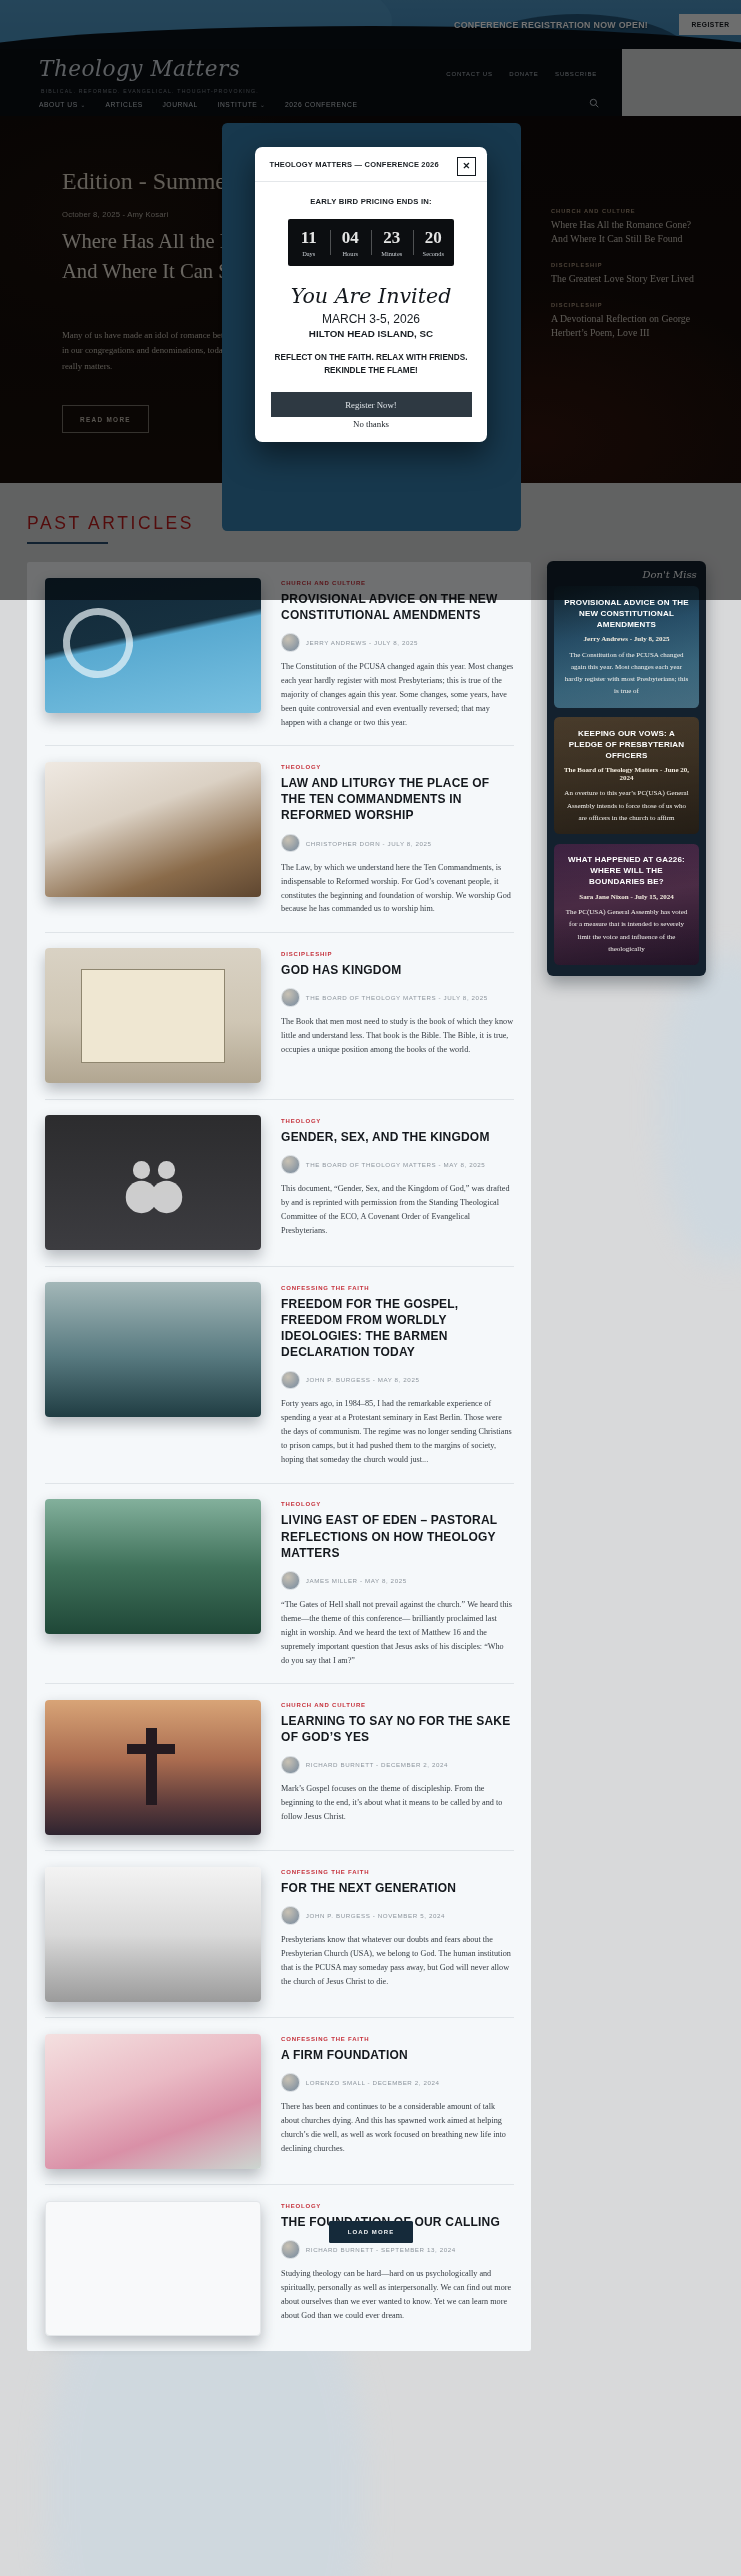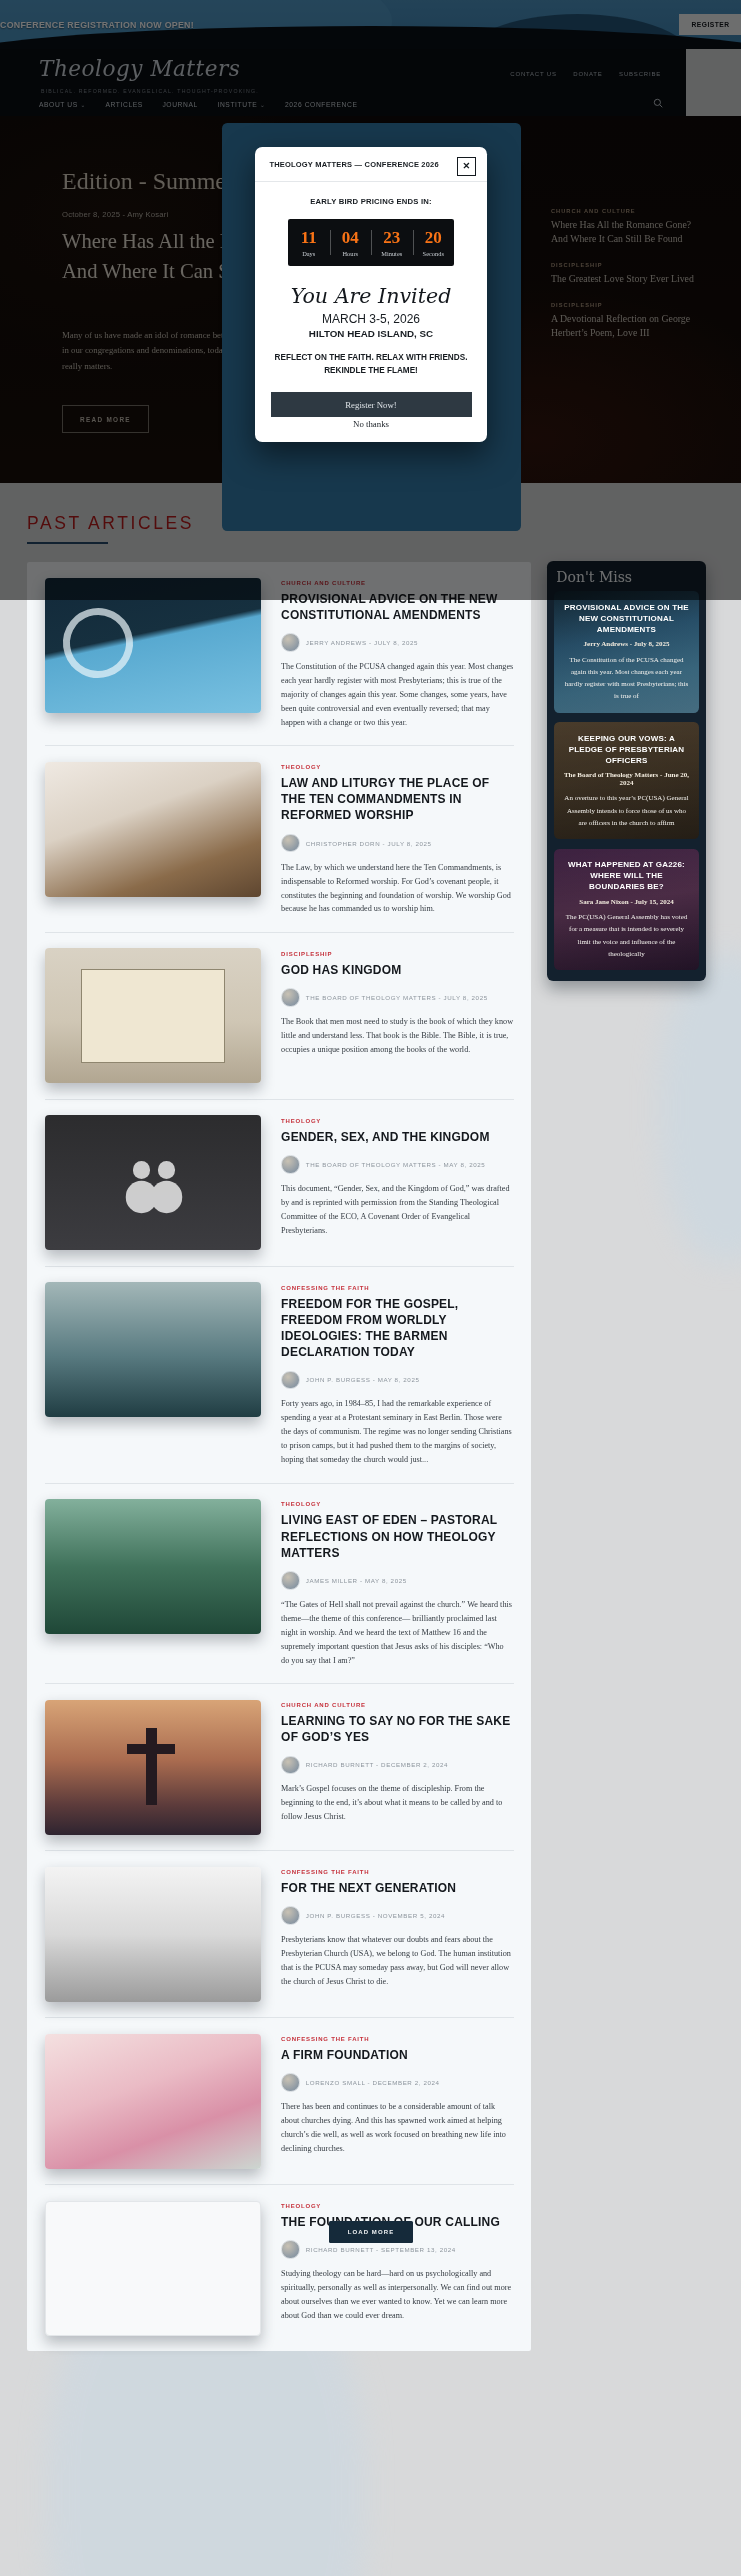--- a/index.html
+++ b/index.html
@@ -10,26 +10,26 @@
   .wm { position:absolute; background:#c3d7e6; opacity:.5; filter:blur(14.4px); border-radius:45%; z-index:0; }
   .wm1 { left:330px; top:979px; width:170px; height:1288px; }
   .wm2 { left:46px;  top:2241px; width:319px; height:505px; opacity:.38; }
   .wm3 { left:659px; top:953px; width:134px; height:309px; opacity:.42; }
 
   
   .topbar { position:absolute; left:0; top:0; width:742px; height:49px; background:linear-gradient(180deg,#4e94c2 0%,#3f86b4 100%); overflow:hidden; z-index:2; }
   .topbar .wave { position:absolute; left:-72px; top:-46px; width:464px; height:134px; background:#5da4cf; opacity:.4; border-radius:50%; }
   .topbar .cloud { position:absolute; right:46px; top:14.4px; width:237px; height:98px; background:#1f4c6d; border-radius:50%; opacity:.85; }
   .topbar .arc { position:absolute; left:-8%; bottom:-44px; width:116%; height:67px; background:#0a1118; border-radius:50%; }
-  .topbar-inner { position:absolute; left:0; top:0; width:100%; height:100%; display:flex; align-items:center; justify-content:space-between; gap:31px; }
+  .topbar-inner { position:absolute; left:0; top:0; width:100%; height:100%; display:flex; align-items:center; justify-content:flex-end; gap:31px; }
   .announce { color:#ffffff; font-size:8.8px; font-weight:800; letter-spacing:0.3px; text-shadow:0 0.5px 1.5px rgba(0,0,0,.45); }
   .register-btn { background:#f2f3f4; color:#12171c; font-size:6.7px; font-weight:800; letter-spacing:0.5px; padding:6.7px 12.4px; border:none; cursor:pointer; }
 
   
-  .siteheader { position:absolute; left:0; top:49px; width:686px; height:67px; background:#0a0e13; z-index:2; }
+  .siteheader { position:absolute; left:0; top:49px; width:622px; height:67px; background:#0a0e13; z-index:2; }
   .logo { position:absolute; left:39px; top:7.2px; font-family:"DejaVu Serif", serif; font-style:italic; font-size:21.6px; color:#cdd3d9; letter-spacing:0.5px; }
   .tagline { position:absolute; left:41px; top:39px; font-size:5.2px; letter-spacing:1.2px; color:#7e868e; }
   .utility { position:absolute; right:25px; top:21.6px; display:flex; gap:16.5px; }
   .utility span { font-size:6px; letter-spacing:0.8px; color:#b4bcc4; cursor:pointer; }
   .mainnav { position:absolute; left:39px; top:52px; display:flex; gap:19.6px; align-items:center; }
   .mainnav .nav-item { font-size:6.7px; letter-spacing:0.6px; color:#ccd3d9; cursor:pointer; }
   .mainnav .caret { font-size:5.7px; color:#9aa2aa; margin-left:2.6px; }
   .search-wrap { position:absolute; right:23px; top:49px; cursor:pointer; }
 
   
@@ -77,21 +77,21 @@
   .art-authorrow { display:flex; align-items:center; gap:6.2px; margin-top:10.3px; }
   .avatar { width:18.5px; height:18.5px; border-radius:50%; background:radial-gradient(circle at 35% 30%, #c9c2b4 0%, #8d99a4 70%); border:0.5px solid #d6dbdf; }
   .art-author { font-size:6.2px; letter-spacing:0.6px; color:#8d959d; }
   .art-excerpt { margin-top:8.2px; font-family:"Liberation Serif", serif; font-size:8.2px; line-height:1.7; color:#343b42; max-width:242px; }
 
   .loadmore-wrap1 { position:absolute; left:0; top:2221px; width:742px; text-align:center; z-index:1; }
   .loadmore-btn { background:#152a3a; color:#f0f3f5; font-size:6px; font-weight:700; letter-spacing:1.1px; padding:8.2px 18.5px; border:none; border-radius:1.5px; cursor:pointer; }
 
   
   .dontmiss { position:absolute; left:547px; top:561px; width:159px; background:#13212e; border-radius:6.2px; padding:7.2px 7.2px 10.3px; z-index:1; box-shadow:0 7.2px 15.5px rgba(10,20,30,.35); }
-  .dm-heading { font-family:"DejaVu Serif", serif; font-size:14px; color:#f2f4f6; margin:1px 2.1px 6.2px; }
+  .dm-heading { font-family:"DejaVu Serif", serif; font-style:italic; font-size:10px; color:#f2f4f6; margin:1px 2.1px 6.2px;text-align:right; }
   .dm-card { border-radius:5.2px; padding:10.3px 8.2px; text-align:center; margin-bottom:9.3px; cursor:pointer; position:relative; overflow:hidden; }
   .dm-card:last-child { margin-bottom:0; }
   .dm1 { background:linear-gradient(rgba(12,22,30,.45),rgba(12,22,30,.5)), linear-gradient(168deg,#16303f 0%,#3e7ea6 38%,#62aed2 70%,#7fc3e2 100%); }
   .dm2 { background:linear-gradient(rgba(20,16,10,.55),rgba(20,16,10,.6)), linear-gradient(170deg,#8a7154 0%,#6e5a42 45%,#3c3227 100%); }
   .dm3 { background:linear-gradient(rgba(24,12,26,.45),rgba(24,12,26,.55)), linear-gradient(170deg,#5a3360 0%,#7b4a6e 45%,#2c1b33 100%); }
   .dm-title { font-size:8px; font-weight:800; letter-spacing:0.2px; line-height:1.4; color:#ffffff; }
   .dm-meta { margin-top:5.2px; font-family:"Liberation Serif", serif; font-weight:700; font-size:7px; color:#f3ecdf; }
   .dm-excerpt { margin-top:5.2px; font-family:"Liberation Serif", serif; font-size:7px; line-height:1.75; color:#f4f2ee; }
 
   
@@ -99,21 +99,21 @@
   .modal-backdrop { position:absolute; left:222px; top:123px; width:299px; height:408px; background:#17384d; border-radius:5.2px; z-index:45; }
   .modal { position:absolute; left:255px; top:147px; width:232px; background:#ffffff; border-radius:7.2px; z-index:46; box-shadow:0 12.4px 31px rgba(0,0,0,.5); overflow:hidden; }
   .modal-head { position:relative; padding:13.4px 14.4px 11.3px; border-bottom:0.5px solid #e4e7ea; }
   .modal-title { font-size:7.5px; font-weight:800; letter-spacing:0.2px; color:#171c21; }
   .modal-close { position:absolute; right:11.3px; top:10.3px; width:18.5px; height:18.5px; border:1px solid #141a1f; background:#fff; font-size:9.3px; font-weight:700; color:#141a1f; cursor:pointer; line-height:1; }
   .modal-body { text-align:center; padding:15.5px 15.5px 13.4px; }
   .mb-countlabel { font-size:7.7px; font-weight:800; letter-spacing:0.2px; color:#171c21; }
   .countdown { margin:12.4px auto 0; width:166px; background:#0c0e11; border-radius:2.1px; display:flex; padding:9.3px 0; }
   .cd-cell { flex:1; position:relative; }
   .cd-cell + .cd-cell::before { content:""; position:absolute; left:0; top:2.1px; bottom:2.1px; width:0.5px; background:rgba(255,255,255,.28); }
-  .cd-num { font-family:"Liberation Serif", serif; font-size:17px; font-weight:700; color:#f97316; }
+  .cd-num { font-family:"Liberation Serif", serif; font-size:17px; font-weight:700; color:#e5e5e5; }
   .cd-unit { margin-top:2.1px; font-family:"Liberation Serif", serif; font-size:6.4px; color:#c8cdd2; }
   .mb-invited { margin-top:17.5px; font-family:"DejaVu Serif", serif; font-style:italic; font-size:20.6px; color:#14181d; }
   .mb-date { margin-top:4px; font-size:12px; font-weight:400; color:#171c21; }
   .mb-loc { margin-top:2.1px; font-size:9.8px; font-weight:800; color:#171c21; }
   .mb-tag { margin-top:13.4px; font-size:8.2px; font-weight:800; line-height:1.55; color:#171c21; }
   .mb-register { margin-top:14.4px; width:100%; height:25px; background:#2e3942; border:none; color:#dde2e6; font-family:"Liberation Serif", serif; font-size:8.8px; cursor:pointer; }
   .mb-dismiss { margin-top:2px; font-family:"Liberation Serif", serif; font-size:8.8px; color:#20262c; cursor:pointer; }
 </style>
 </head>
 <body>

